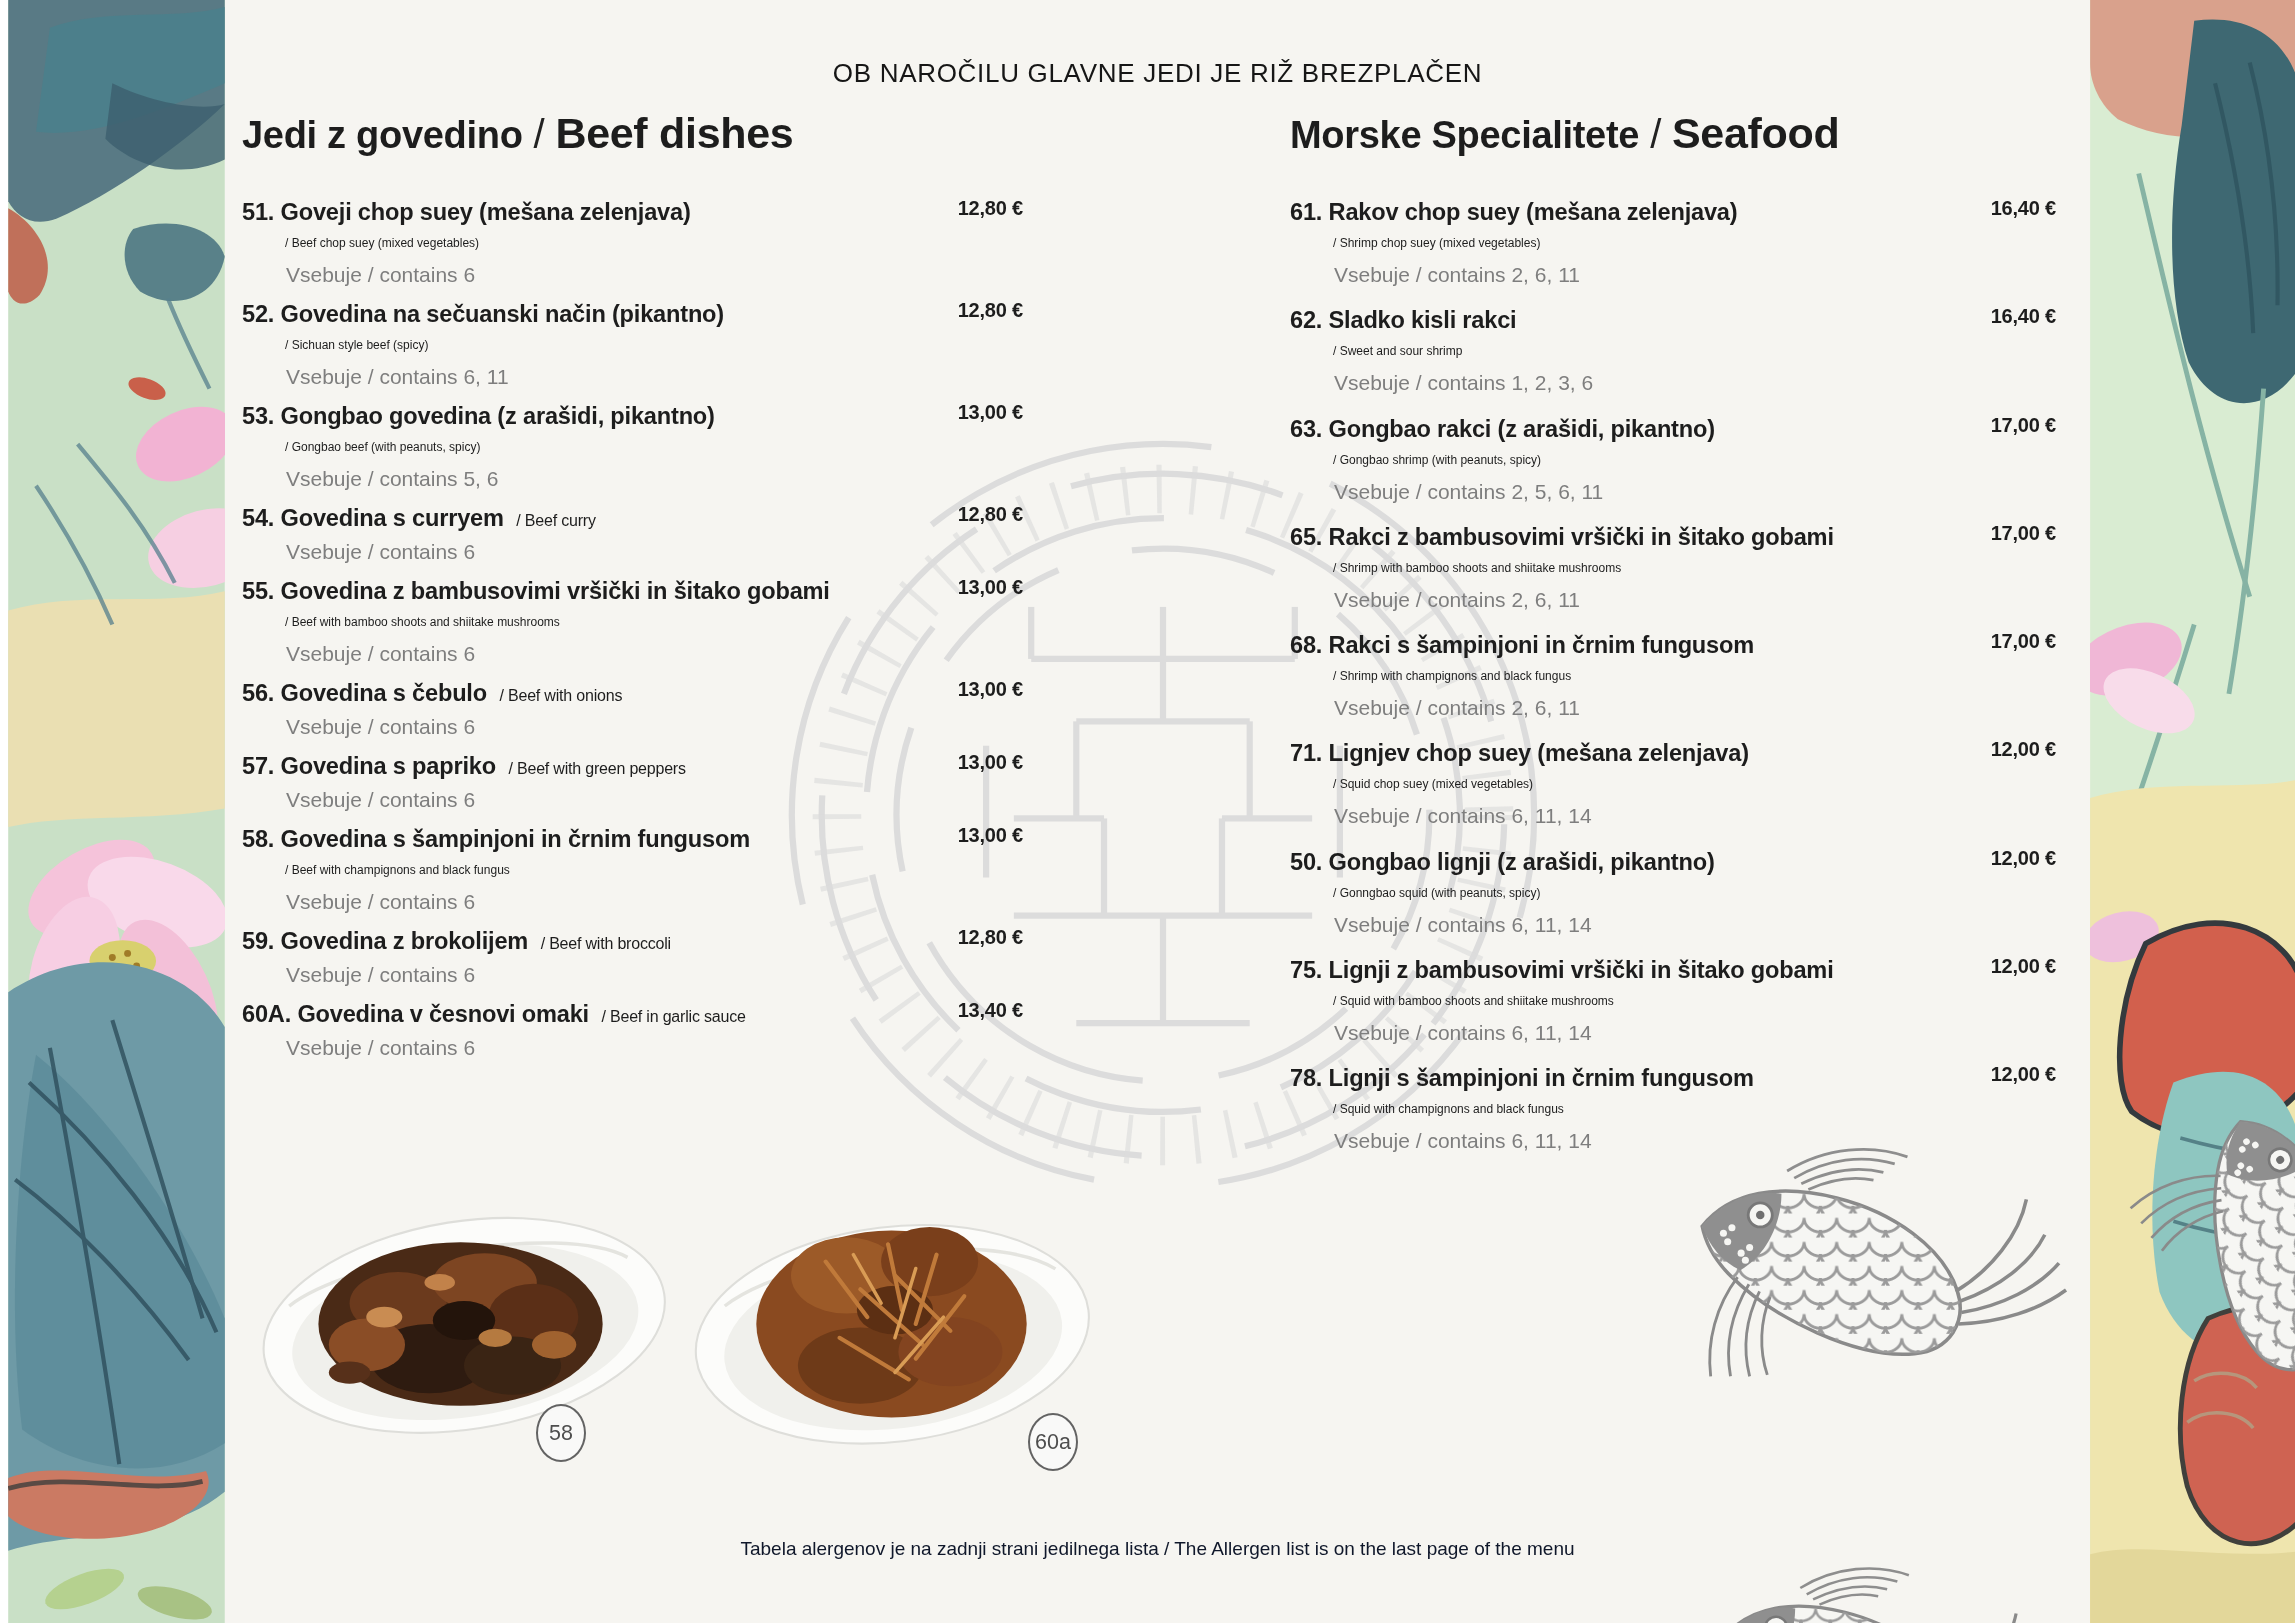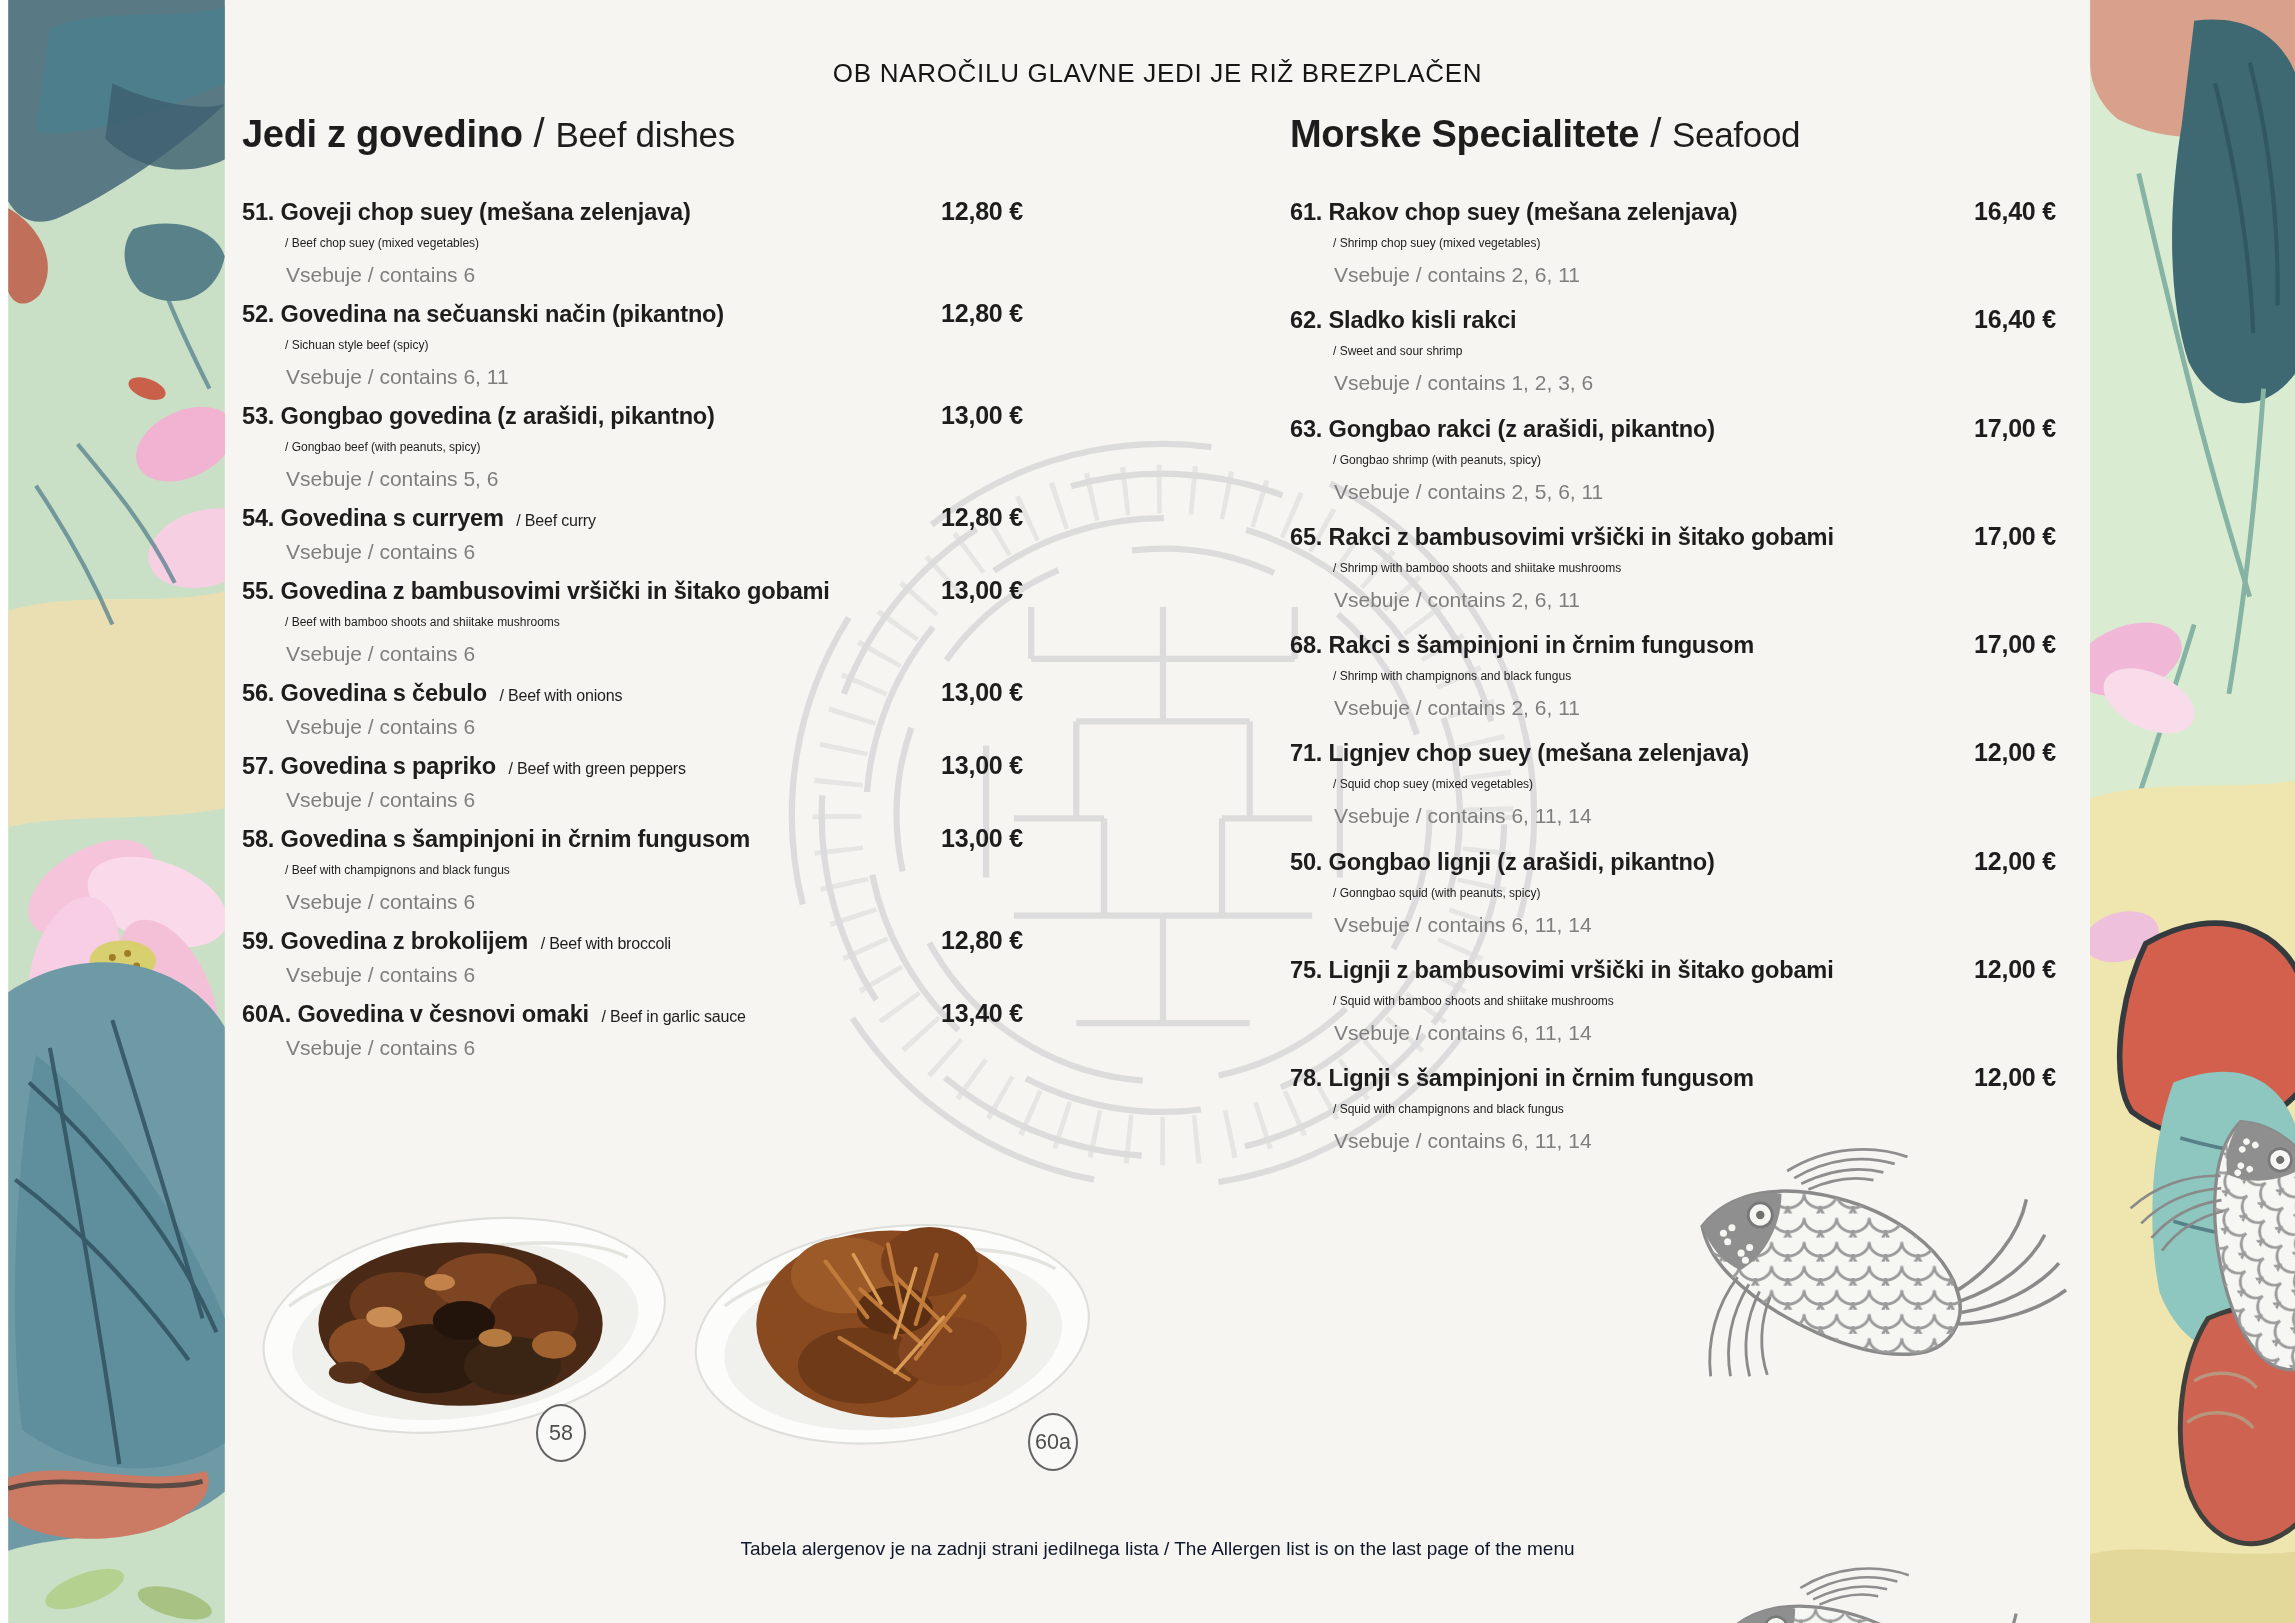--- a/index.html
+++ b/index.html
@@ -10,28 +10,28 @@
   .border-right{position:absolute;left:2082px;top:0;}
   .watermark{position:absolute;left:770px;top:430px;}
   .koi-group{position:absolute;left:1652px;top:1110px;}
   .header-note{position:absolute;top:58px;left:217px;width:1865px;text-align:center;
         font-size:26px;letter-spacing:0.7px;color:#161616;}
   .col{position:absolute;top:110px;}
   .col-left{left:234px;width:781px;}
   .col-right{left:1282px;width:766px;}
   .sec-title{margin:0 0 39px 0;font-size:38px;font-weight:700;letter-spacing:-0.3px;line-height:46px;}
   .sec-title .slash{font-weight:400;font-size:40px;padding:0 11px;color:#222;}
-  .sec-title .en{font-weight:400;font-size:35px;}
+  .sec-title .en{font-weight:700;font-size:43px;}
   .item{position:relative;margin-bottom:9px;padding-right:146px;}
   .col-right .item{margin-bottom:15.3px;}
   .l1{font-size:23.6px;font-weight:700;line-height:31px;letter-spacing:-0.2px;}
   .l1 .en-inline{font-size:16px;font-weight:400;padding-left:8.3px;}
   .l2{font-size:12px;font-weight:400;line-height:31px;padding-left:43px;}
   .l3{font-size:21px;font-weight:400;line-height:31px;padding-left:44px;color:#7e7e7e;}
-  .price{position:absolute;right:0;top:0;font-size:25px;font-weight:700;letter-spacing:-0.2px;}
+  .price{position:absolute;right:0;top:0;font-size:20px;font-weight:700;letter-spacing:-0.2px;}
   .photo{position:absolute;}
   .photo-1{left:248px;top:1199px;}
   .photo-2{left:679px;top:1178px;}
   .badge{position:absolute;width:46px;height:54px;border:2.8px solid #636363;border-radius:50%;
          background:rgba(250,250,248,0.9);color:#4e4e4e;font-size:21.5px;
          display:flex;align-items:center;justify-content:center;}
   .badge-58{left:528px;top:1404px;}
   .badge-60a{left:1020px;top:1413px;}
   .footer-note{position:absolute;top:1538px;left:217px;width:1865px;text-align:center;
          font-size:19px;color:#0f172a;}

